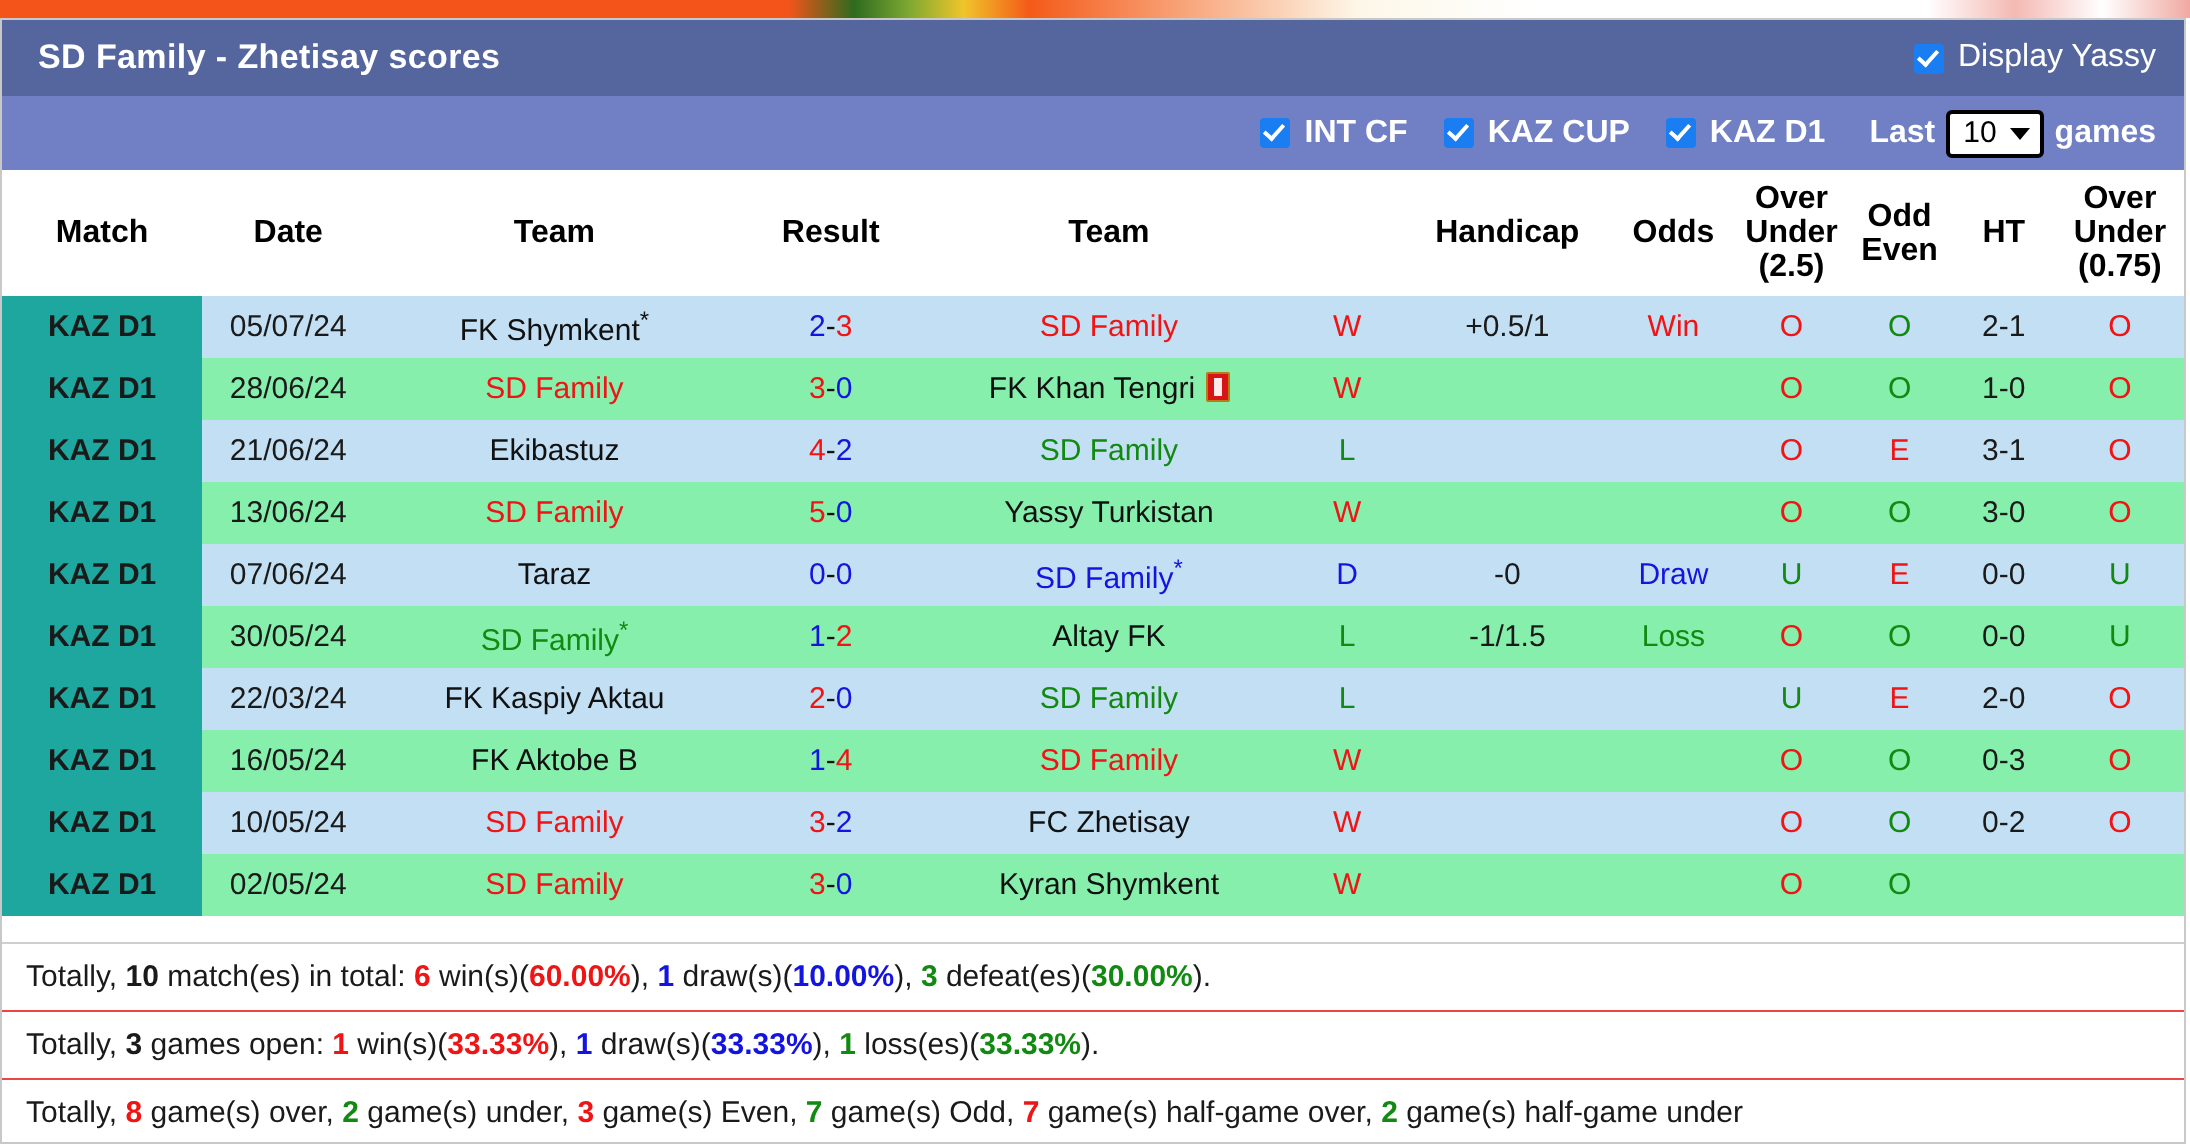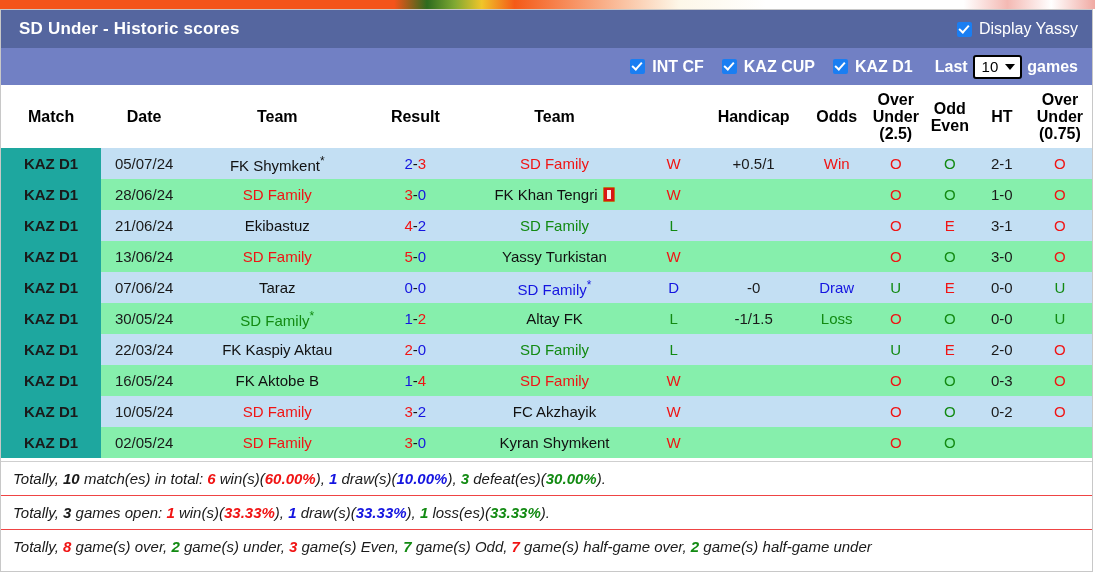--- a/index.html
+++ b/index.html
@@ -75,36 +75,36 @@
   .star{font-size:12px;vertical-align:super;}
   .redcard{
     display:inline-block;width:12px;height:15px;background:#d81414;
     border:1px solid #b87b1a;border-radius:1px;vertical-align:-2px;
     margin-left:5px;position:relative;box-sizing:border-box;
   }
   .redcard::after{
     content:"";position:absolute;left:3px;top:2px;width:4px;height:9px;background:#fdeaea;
   }
   
-  .summary{padding:3px 0 0 0;font-style:italic;}
+  .summary{padding:13px 0 0 0;}
   .sum-line{
     font-size:15px;color:#1a1a1a;padding:8px 0 8px 12px;line-height:17px;
     border-top:1px solid #ef4444;
   }
   .sum-line:first-child{border-top:1px solid #cfcfcf;}
 </style>
 </head>
 <body>
 
 <div id="page-top-strip"></div>
 
 <div id="widget">
 
   <div class="title-bar">
-    <span class="title">SD Under - Historic scores</span>
+    <span class="title">SD Family - Zhetisay scores</span>
     <span class="chk-group">
       <span class="chk"></span>
       <span>Display Yassy</span>
     </span>
   </div>
 
   <div class="filter-bar">
     <span class="chk-group">
       <span class="chk"></span>
       <span>INT CF</span>
@@ -278,21 +278,21 @@
           <td style="color: rgb(240, 20, 20);">O</td>
           <td style="color: rgb(18, 138, 18);">O</td>
           <td class="ht">0-3</td>
           <td style="color: rgb(240, 20, 20);">O</td>
         </tr>
         <tr class="r-odd">
           <td class="league">KAZ D1</td>
           <td class="date">10/05/24</td>
           <td class="team"><span style="color: rgb(240, 20, 20);">SD Family</span></td>
           <td><span style="color: rgb(240, 20, 20);">3</span><span style="color: rgb(17, 17, 17);">-</span><span style="color: rgb(20, 20, 224);">2</span></td>
-          <td class="team"><span style="color: rgb(17, 17, 17);">FC Akzhayik</span></td>
+          <td class="team"><span style="color: rgb(17, 17, 17);">FC Zhetisay</span></td>
           <td style="color: rgb(240, 20, 20);">W</td>
           <td></td>
           <td style="color: rgb(17, 17, 17);"></td>
           <td style="color: rgb(240, 20, 20);">O</td>
           <td style="color: rgb(18, 138, 18);">O</td>
           <td class="ht">0-2</td>
           <td style="color: rgb(240, 20, 20);">O</td>
         </tr>
         <tr class="r-even">
           <td class="league">KAZ D1</td>

